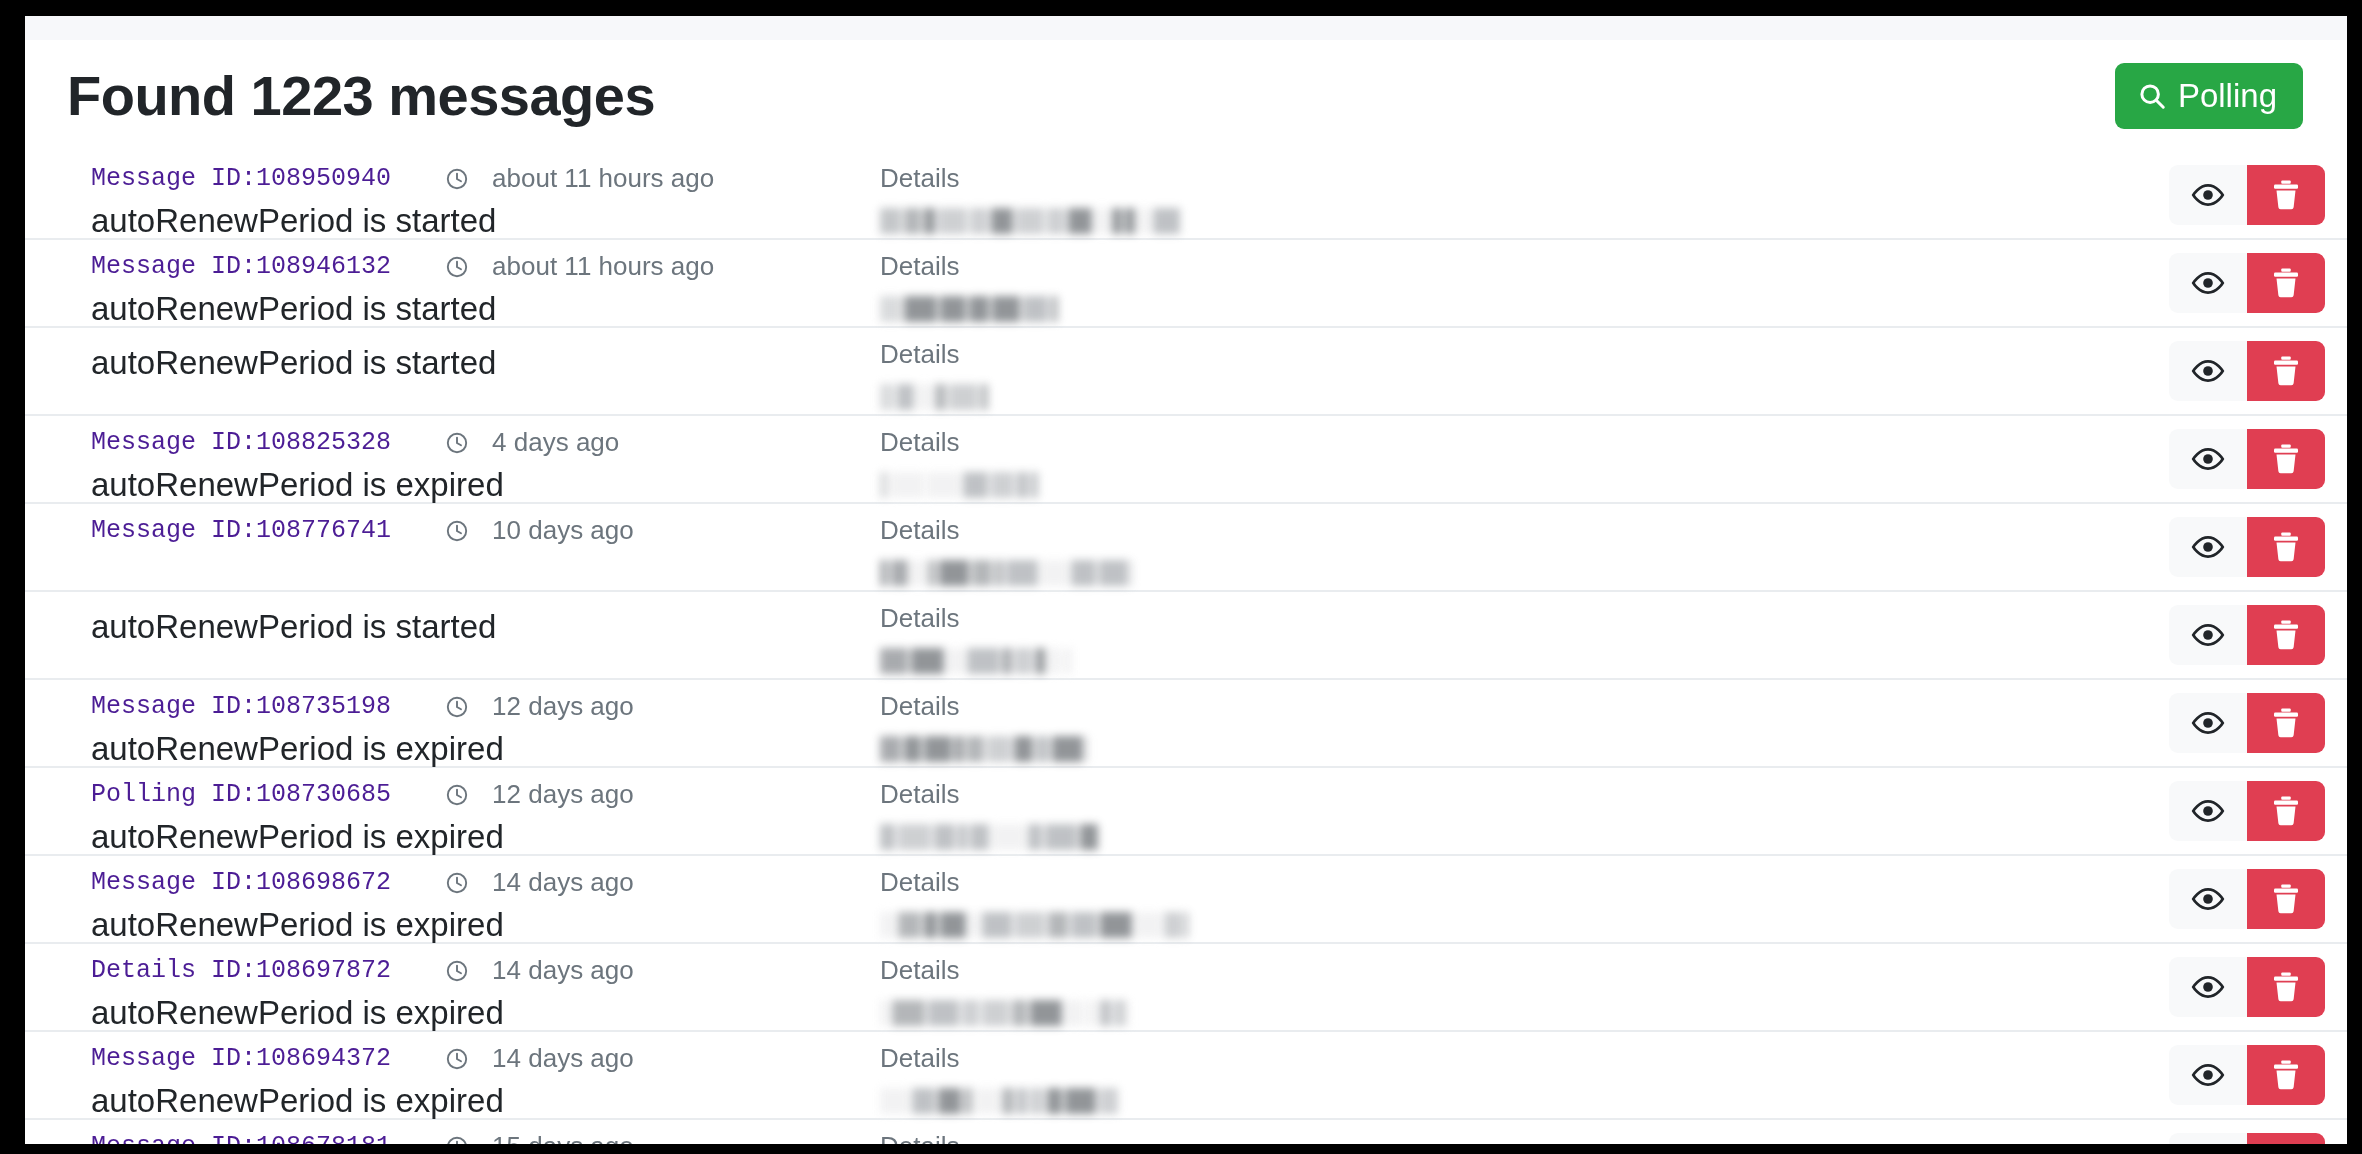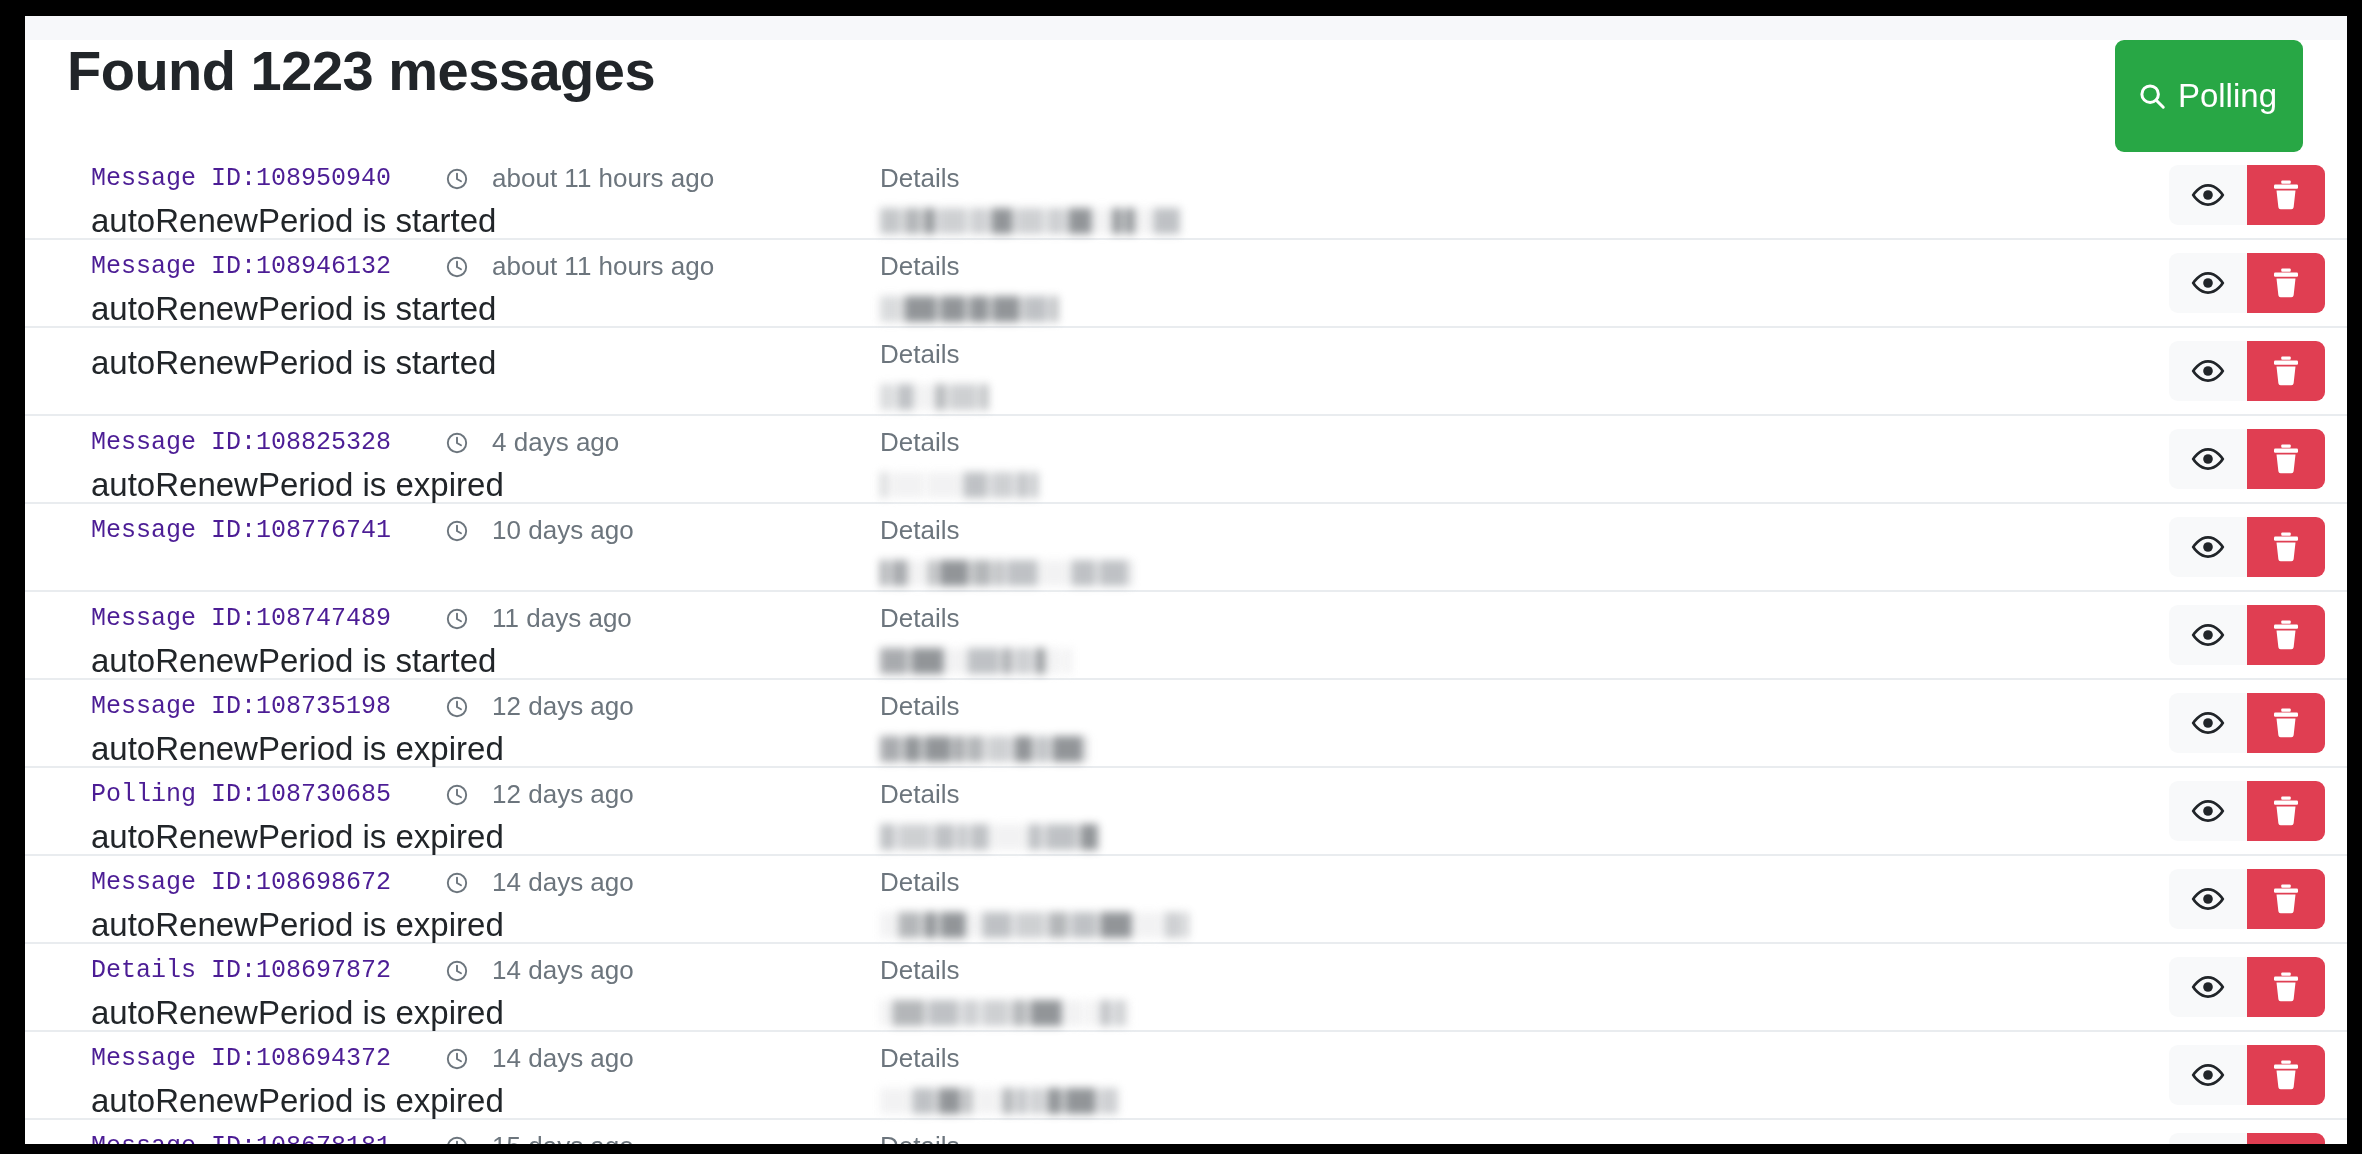--- a/index.html
+++ b/index.html
@@ -52,20 +52,21 @@
     background: #ffffff;
     overflow: hidden;
   }
 
   
   .header {
     position: relative;
     height: 112px;
     padding: 0 44px 0 42px;
     display: flex;
+    align-items: center;
     justify-content: space-between;
   }
 
   .page-title {
     font-size: 56px;
     font-weight: 700;
     letter-spacing: -0.5px;
     color: #212529;
     line-height: 1.1;
   }
@@ -461,30 +462,20 @@
                       <rect x="2.4" y="4.6" width="19.2" height="3.4" rx="1"></rect>
                       <path d="M4.4 9.4h15.2l-1.5 13.4a1.8 1.8 0 0 1-1.8 1.6H7.7a1.8 1.8 0 0 1-1.8-1.6Z"></path>
                     </svg></span>
                 </button>
               </div>
             </div>
           </div>
           <div class="message-row">
             <div class="row-grid">
               <div class="col-left">
-                <div class="meta-line">
-                  <span class="msg-id">Message ID:108747489</span>
-                  <span class="timestamp">
-                    <span class="clock-ico"><svg viewBox="0 0 24 24" width="24" height="24" fill="none" stroke="#6c757d" stroke-width="1.9" stroke-linecap="round">
-                        <circle cx="12" cy="12" r="9.2"></circle>
-                        <path d="M12 6.6V12l4 2.3"></path>
-                      </svg></span>
-                    <span>11 days ago</span>
-                  </span>
-                </div>
                 <div class="msg-subject">autoRenewPeriod is started</div>
               </div>
               <div class="col-details">
                 <div class="details-label">Details</div>
                 <div class="details-redacted">
                   <i style="width:28px;background:#9a9da1"></i>
                   <i style="width:33px;background:#7f8387"></i>
                   <i style="width:17px;background:#f0f0f1"></i>
                   <i style="width:33px;background:#b4b7bb"></i>
                   <i style="width:8px;background:#8d9095"></i>

